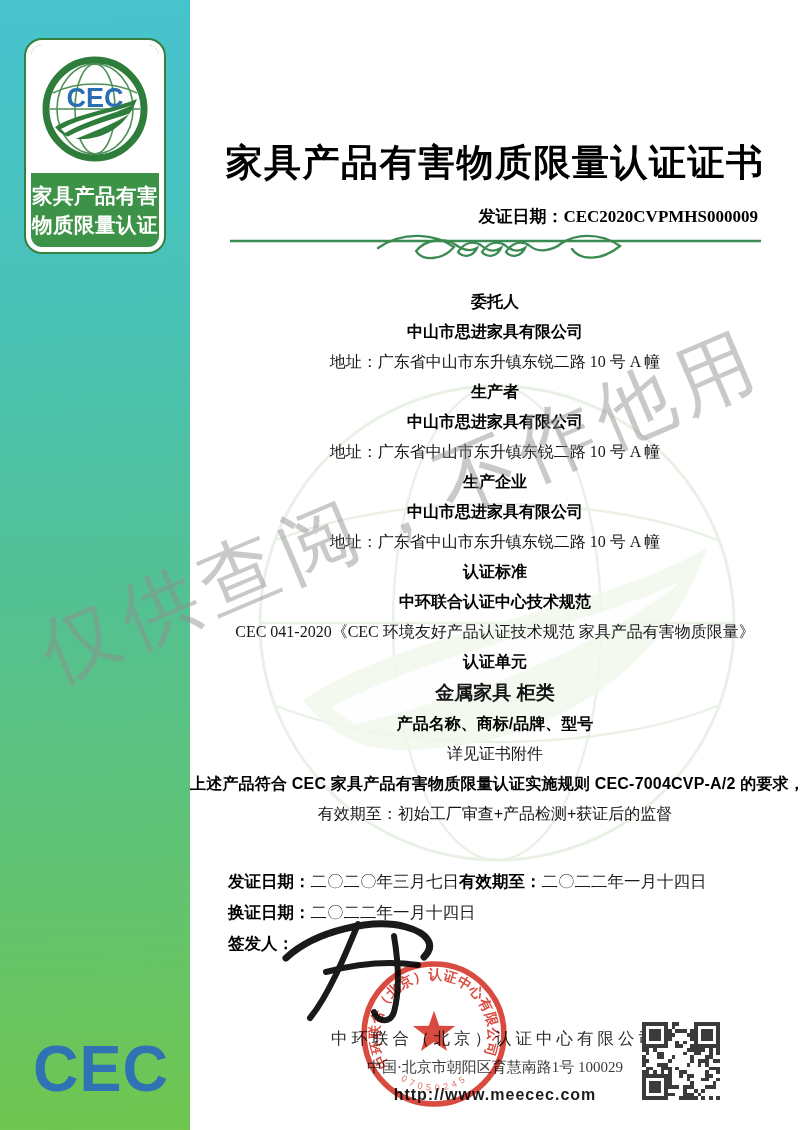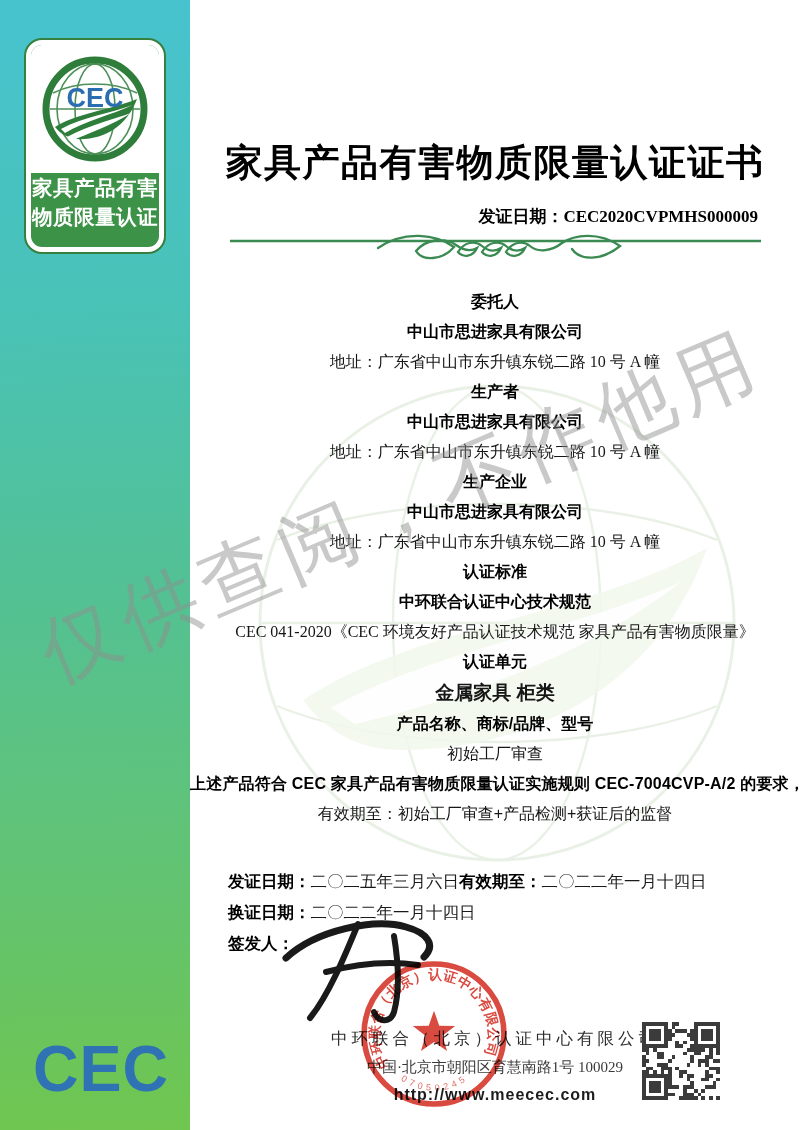--- a/index.html
+++ b/index.html
@@ -7,21 +7,21 @@
         font-family:"Liberation Sans",sans-serif;color:#111;margin:0 auto;}
 
   
   .sidebar{position:absolute;left:0;top:0;width:190px;height:1130px;z-index:1;
            background:linear-gradient(178deg,#47c3cf 0%,#49c2b6 28%,#53c194 52%,#62c371 78%,#70c64f 100%);}
   .badge{position:absolute;left:24px;top:38px;width:142px;height:216px;z-index:2;
          border:2px solid #35803f;border-radius:18px;background:#ffffff;padding:5px;box-sizing:border-box;}
   .badge-inner{width:100%;height:100%;border-radius:11px;overflow:hidden;background:#3c9247;
                display:flex;flex-direction:column;}
   .badge-white{height:128px;background:#ffffff;display:flex;align-items:center;justify-content:center;}
-  .badge-label{flex:1;display:flex;flex-direction:column;align-items:center;
+  .badge-label{flex:1;display:flex;flex-direction:column;align-items:center;justify-content:center;
                color:#ffffff;font-weight:700;font-size:20.5px;line-height:1.42;letter-spacing:0.5px;}
   .cec-wordmark{position:absolute;left:33px;top:1032px;z-index:2;color:#2f73b4;
                 font-size:63px;font-weight:800;letter-spacing:1px;transform:scaleY(1.04);}
 
   
   .globe{position:absolute;left:245px;top:368px;z-index:2;opacity:.6;}
 
   
   .title{position:absolute;top:138px;left:190px;width:610px;z-index:3;text-align:center;
          font-size:37px;font-weight:900;letter-spacing:1.5px;color:#000;}
@@ -127,28 +127,28 @@
     <div class="ln serif">地址：广东省中山市东升镇东锐二路 10 号 A 幢</div>
     <div class="ln b">生产企业</div>
     <div class="ln b">中山市思进家具有限公司</div>
     <div class="ln serif">地址：广东省中山市东升镇东锐二路 10 号 A 幢</div>
     <div class="ln b">认证标准</div>
     <div class="ln b">中环联合认证中心技术规范</div>
     <div class="ln serif">CEC 041-2020《CEC 环境友好产品认证技术规范  家具产品有害物质限量》</div>
     <div class="ln b">认证单元</div>
     <div class="ln big">金属家具 柜类</div>
     <div class="ln b">产品名称、商标/品牌、型号</div>
-    <div class="ln">初始工厂审查</div>
+    <div class="ln">详见证书附件</div>
     <div class="ln b wide">上述产品符合 CEC 家具产品有害物质限量认证实施规则 CEC-7004CVP-A/2 的要求，特发此证。</div>
     <div class="ln">有效期至：初始工厂审查+产品检测+获证后的监督</div>
   </div>
 
   <div class="dates">
     <div class="dl">
-      <span class="lab">发证日期：</span><span class="val">二〇二五年三月六日</span><span class="lab">有效期至：</span><span class="val">二〇二二年一月十四日</span>
+      <span class="lab">发证日期：</span><span class="val">二〇二〇年三月七日</span><span class="lab">有效期至：</span><span class="val">二〇二二年一月十四日</span>
     </div>
     <div class="dl">
       <span class="lab">换证日期：</span><span class="val">二〇二二年一月十四日</span>
     </div>
     <div class="dl">
       <span class="lab">签发人：</span>
     </div>
   </div>
 
   <svg class="signature" width="200" height="115" viewBox="0 0 200 115">

